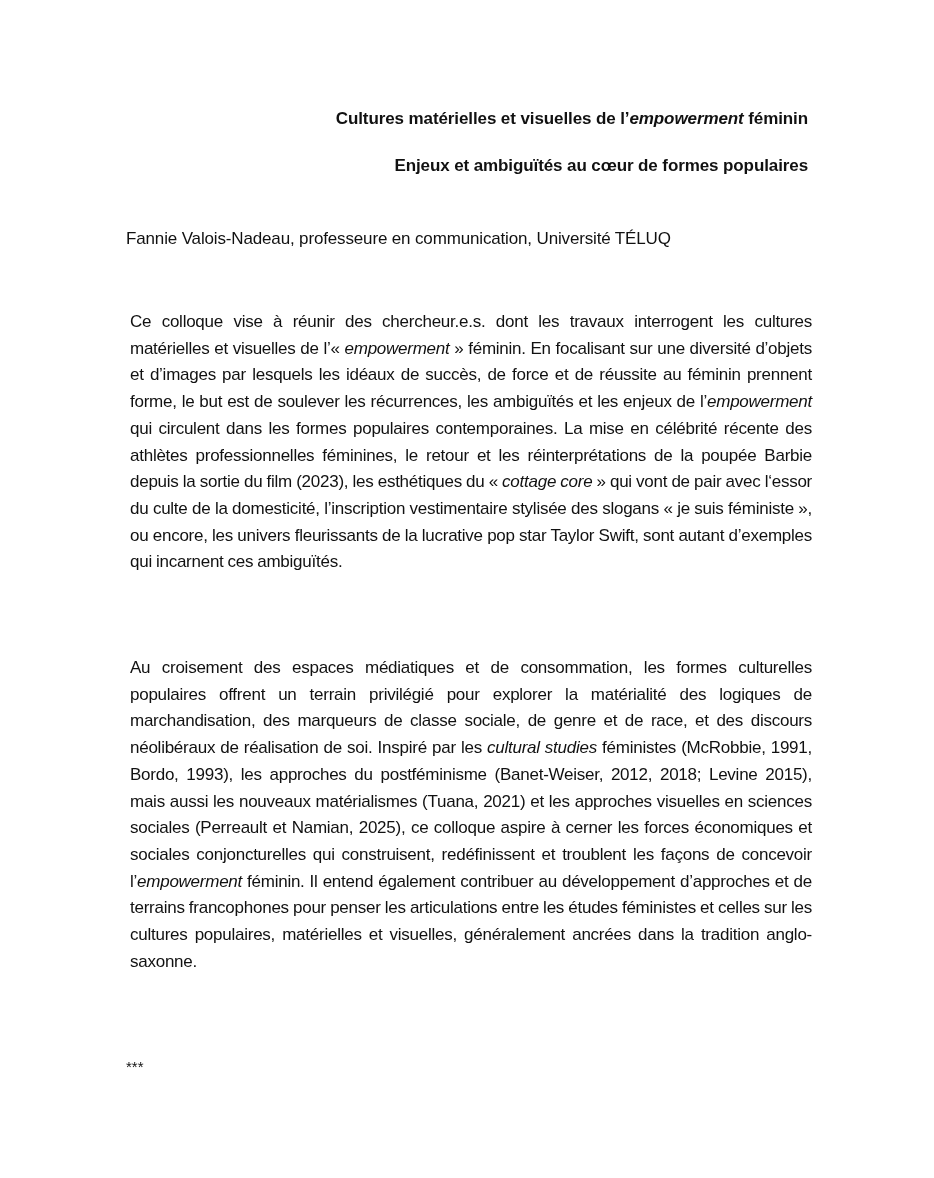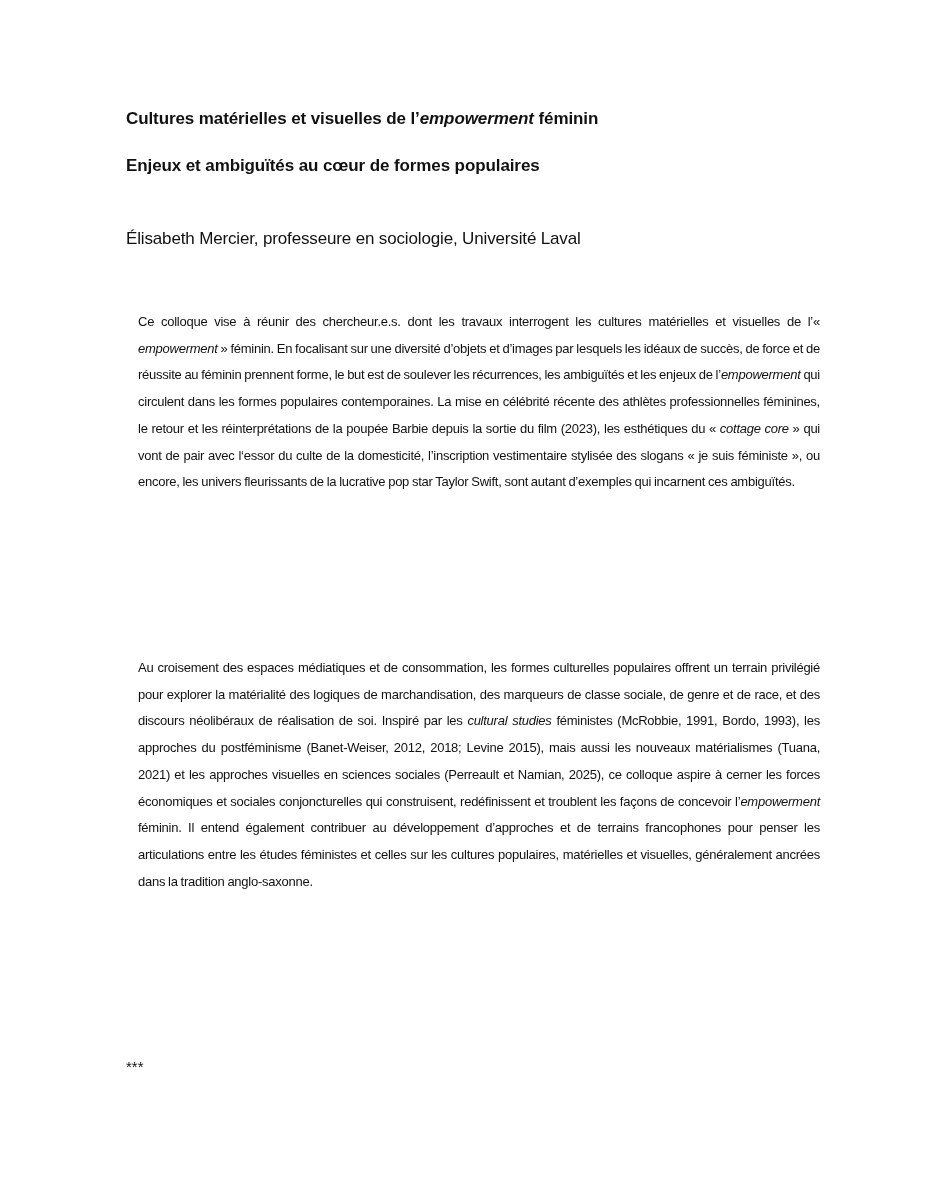--- a/index.html
+++ b/index.html
@@ -18,41 +18,41 @@
     .page {
       position: absolute;
       left: 126px;
       top: 0;
       width: 682px;
     }
     .title {
       position: absolute;
       left: 0;
       width: 682px;
-      text-align: left;
+      text-align: right;
       font-weight: bold;
       font-size: 17px;
       line-height: 20px;
       letter-spacing: -0.1px;
     }
     .title1 { top: 109px; }
     .title2 { top: 156px; }
     .authors {
       position: absolute;
       left: 0;
       top: 227px;
       font-size: 17px;
       line-height: 23px;
       letter-spacing: -0.15px;
     }
     .para {
       position: absolute;
-      left: 12px;
+      left: 4px;
       width: 682px;
-      font-size: 13px;
+      font-size: 17px;
       line-height: 26.7px;
       text-align: justify;
       letter-spacing: -0.25px;
       word-spacing: -0.5px;
     }
     .para1 { top: 309px; }
     .para2 { top: 655px; }
     .stars {
       position: absolute;
       left: 0;
@@ -65,21 +65,21 @@
 </head>
 <body>
 
 <div class="page">
 
   <div class="title title1"><span>Cultures matérielles et visuelles de l’</span><em>empowerment</em><span> féminin</span></div>
 
   <div class="title title2">Enjeux et ambiguïtés au cœur de formes populaires</div>
 
   <div class="authors">
-    <div>Élisabeth Mercier, professeure en sociologie, Université Laval</div>
+    <div>Fannie Valois-Nadeau, professeure en communication, Université TÉLUQ</div>
   </div>
 
   <div class="para para1"><span>Ce colloque vise à réunir des chercheur.e.s. dont les travaux interrogent les cultures matérielles et visuelles de l’« </span><em>empowerment</em><span> » féminin. En focalisant sur une diversité d’objets et d’images par lesquels les idéaux de succès, de force et de réussite au féminin prennent forme, le but est de soulever les récurrences, les ambiguïtés et les enjeux de l’</span><em>empowerment</em><span> qui circulent dans les formes populaires contemporaines. La mise en célébrité récente des athlètes professionnelles féminines, le retour et les réinterprétations de la poupée Barbie depuis la sortie du film (2023), les esthétiques du « </span><em>cottage core</em><span> » qui vont de pair avec l‘essor du culte de la domesticité, l’inscription vestimentaire stylisée des slogans « je suis féministe », ou encore, les univers fleurissants de la lucrative pop star Taylor Swift, sont autant d’exemples qui incarnent ces ambiguïtés.</span></div>
 
   <div class="para para2"><span>Au croisement des espaces médiatiques et de consommation, les formes culturelles populaires offrent un terrain privilégié pour explorer la matérialité des logiques de marchandisation, des marqueurs de classe sociale, de genre et de race, et des discours néolibéraux de réalisation de soi. Inspiré par les </span><em>cultural studies</em><span> féministes (McRobbie, 1991, Bordo, 1993), les approches du postféminisme (Banet-Weiser, 2012, 2018; Levine 2015), mais aussi les nouveaux matérialismes (Tuana, 2021) et les approches visuelles en sciences sociales (Perreault et Namian, 2025), ce colloque aspire à cerner les forces économiques et sociales conjoncturelles qui construisent, redéfinissent et troublent les façons de concevoir l’</span><em>empowerment</em><span> féminin. Il entend également contribuer au développement d’approches et de terrains francophones pour penser les articulations entre les études féministes et celles sur les cultures populaires, matérielles et visuelles, généralement ancrées dans la tradition anglo-saxonne.</span></div>
 
   <div class="stars">***</div>
 
 </div>
 

